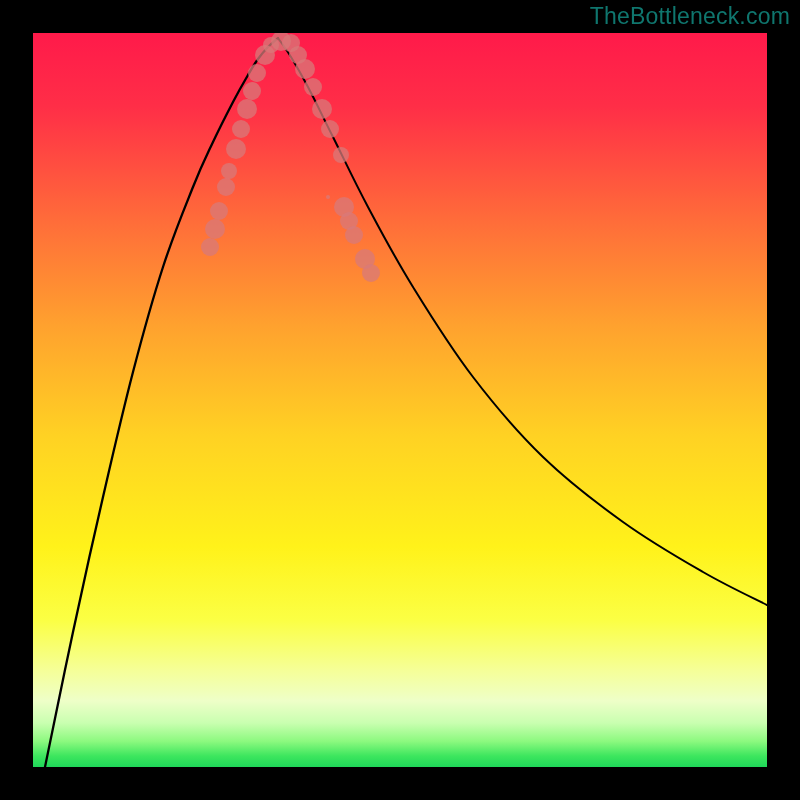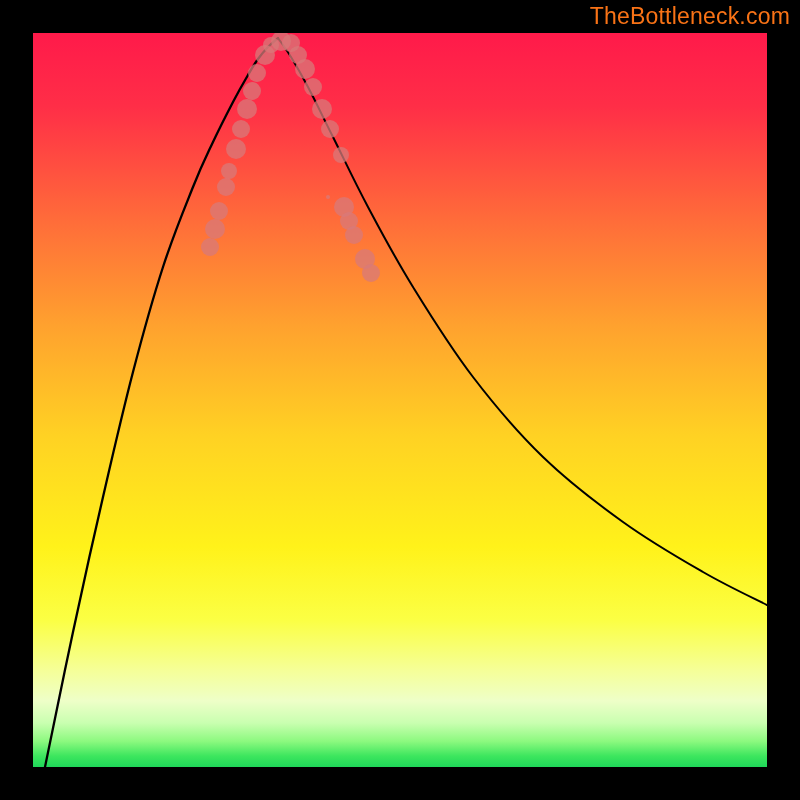--- a/index.html
+++ b/index.html
@@ -26,21 +26,21 @@
   svg.curves {
     position: absolute;
     left: 0; top: 0;
     width: 734px;
     height: 734px;
   }
   .watermark {
     position: absolute;
     top: 3px;
     right: 10px;
-    color: #f97316;
+    color: #0f766e;
     font-size: 23px;
     font-weight: 400;
     letter-spacing: 0.2px;
   }
   .marker {
     fill: #d87a7a;
     fill-opacity: 0.75;
     stroke: none;
   }
 </style>

